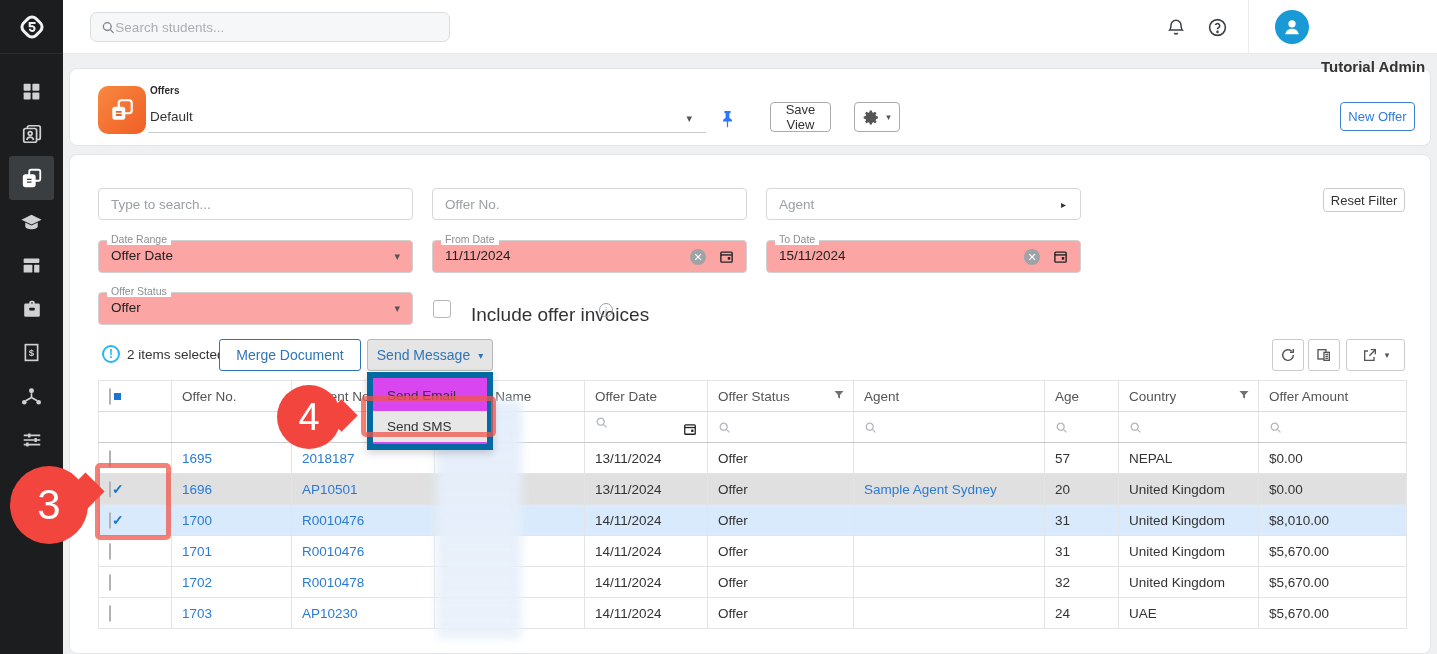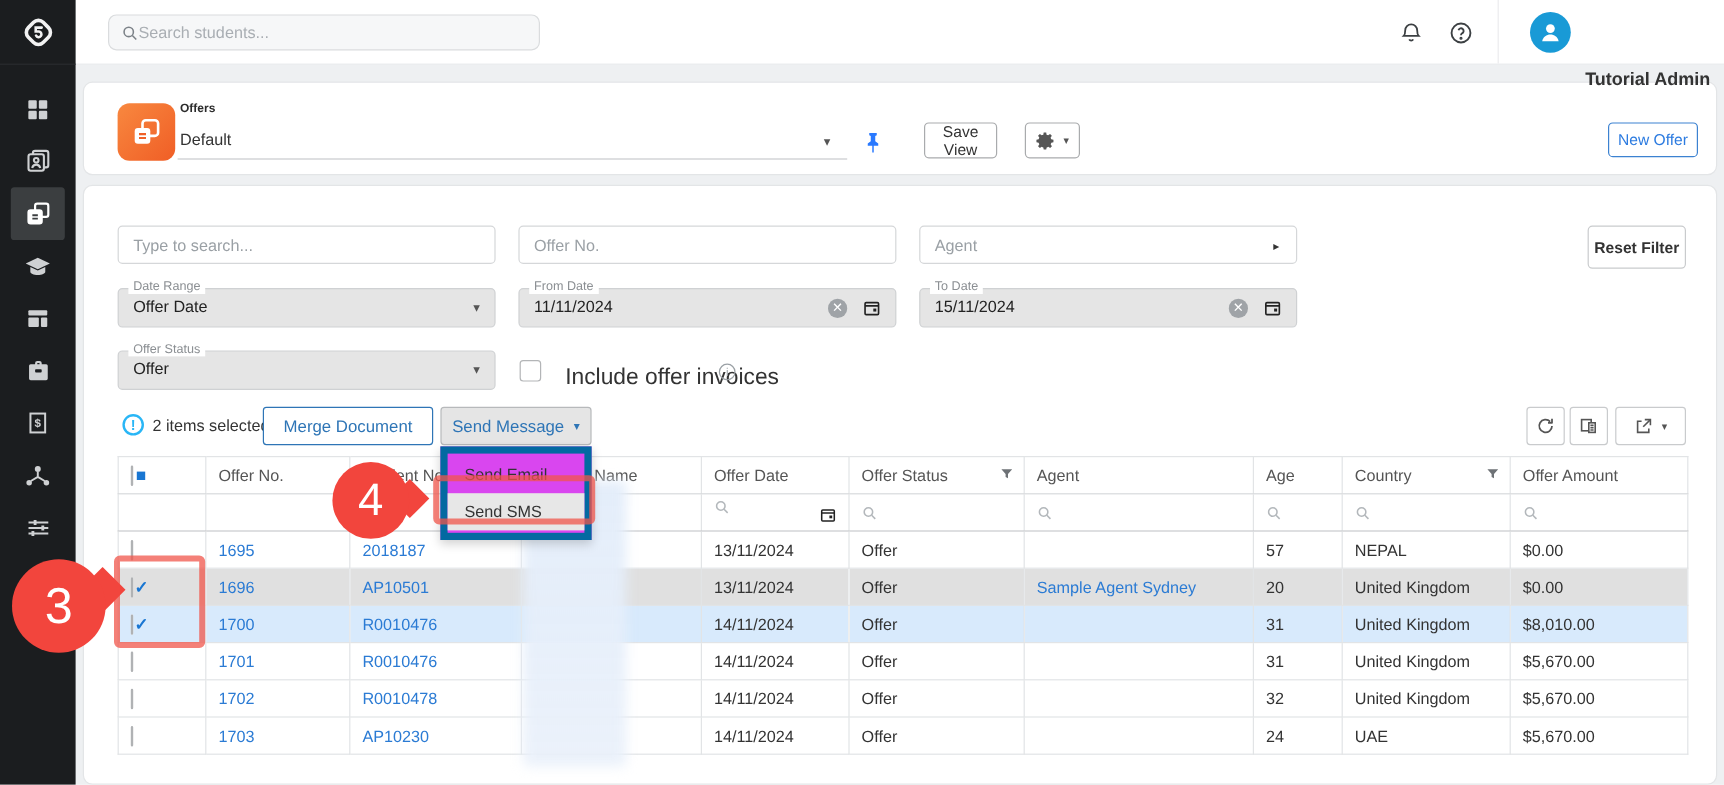--- a/index.html
+++ b/index.html
@@ -39,28 +39,28 @@
   .pin-btn { position:absolute; left:645px; top:36px; width:24px; height:28px; display:flex; align-items:center; justify-content:center; cursor:pointer; }
   .btn { display:flex; align-items:center; justify-content:center; background:#fff; border-radius:4px; font-size:13px; color:#333; cursor:pointer; font-family:inherit; }
   .save-view-btn { position:absolute; left:700px; top:33px; width:61px; height:30px; border:1px solid #a9abad; }
   .gear-btn { position:absolute; left:784px; top:33px; width:46px; height:30px; border:1px solid #a9abad; gap:6px; }
   .new-offer-btn { position:absolute; left:1270px; top:33px; width:75px; height:29px; border:1px solid #3c82d1; color:#2c7be0; }
 
   
   .f-input { position:absolute; height:32px; width:315px; border:1px solid #d5d7d9; border-radius:4px; background:#fff; display:flex; align-items:center; padding:0 12px; }
   .f-input input { border:none; outline:none; width:100%; font-family:inherit; font-size:13.5px; color:#000000; background:transparent; }
   .f-input input::placeholder, .ph { color:#9aa0a5; font-size:13.5px; }
-  .outlined { position:absolute; height:33px; width:315px; border:1px solid #cfd1d3; border-radius:4px; background:#e5e5e5; cursor:pointer; }
+  .outlined { position:absolute; height:33px; width:315px; border:1px solid #cfd1d3; border-radius:4px; background:#fca5a5; cursor:pointer; }
   .outlined .flabel { position:absolute; top:-8px; left:8px; background:#fff; padding:0 4px; font-size:10.5px; color:#8b8f93; }
   .outlined .val { position:absolute; left:12px; top:7px; font-size:13.5px; color:#222; }
   .outlined .caret { position:absolute; right:12px; top:9px; font-size:11px; color:#555; }
   .clear-ic { position:absolute; right:40px; top:8px; width:16px; height:16px; border-radius:50%; background:#9fa3a7; color:#fff; font-size:11px; line-height:16px; text-align:center; cursor:pointer; }
   .cal-ic { position:absolute; right:12px; top:8px; cursor:pointer; }
   .right-caret { position:absolute; right:14px; top:10px; font-size:10px; color:#333; }
-  .reset-btn { position:absolute; left:1253px; top:33px; width:82px; height:36px; border:1px solid #c9cbcd;font-weight:bold; }
+  .reset-btn { position:absolute; left:1253px; top:33px; width:82px; height:24px; border:1px solid #c9cbcd; }
   .chk { width:18px; height:18px; border:1px solid #b3b5b7; border-radius:3px; background:#fff; cursor:pointer; }
   .inv-label { position:absolute; left:401px; top:149px; font-size:19px; color:#333; }
   .info-small { position:absolute; left:529px; top:148px; width:14px; height:14px; border:1px solid #9aa0a5; border-radius:50%; color:#9aa0a5; font-size:9.5px; text-align:center; line-height:13px; }
 
   
   .sel-info-icon { position:absolute; left:32px; top:190px; width:18px; height:18px; border:2px solid #29b6f6; border-radius:50%; color:#29b6f6; font-weight:700; font-size:12px; text-align:center; line-height:14px; }
   .sel-text { position:absolute; left:57px; top:192px; font-size:13.5px; color:#333; }
   .merge-btn { position:absolute; left:149px; top:184px; width:142px; height:32px; border:1px solid #2e75b6; color:#2e75b6; font-size:14px; border-radius:3px; }
   .send-btn { position:absolute; left:297px; top:184px; width:126px; height:32px; border:1px solid #b7b9bb; background:#e5e5e5; color:#2e75b6; font-size:14px; border-radius:3px; gap:8px; }
   .grid-icon-btn { position:absolute; top:184px; height:32px; border:1px solid #c9cbcd; border-radius:3px; background:#fff; }

